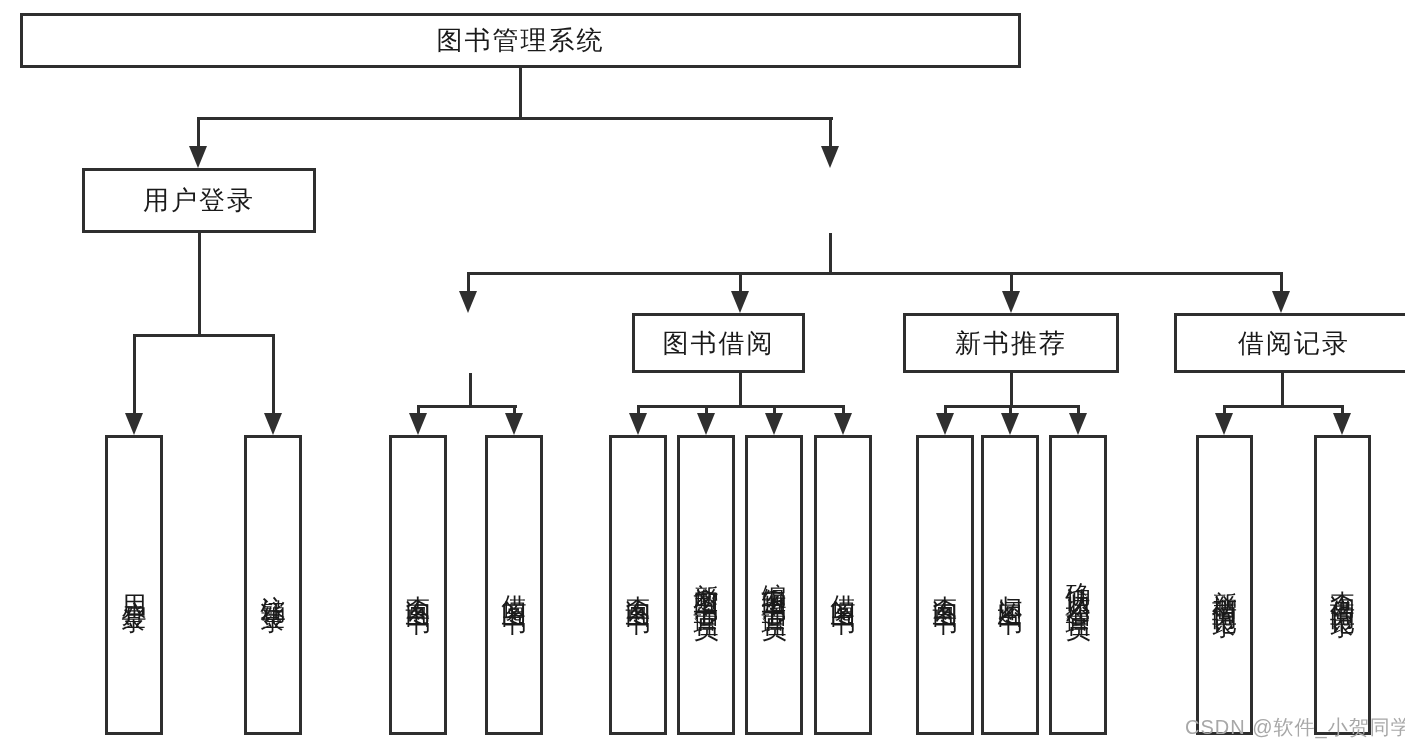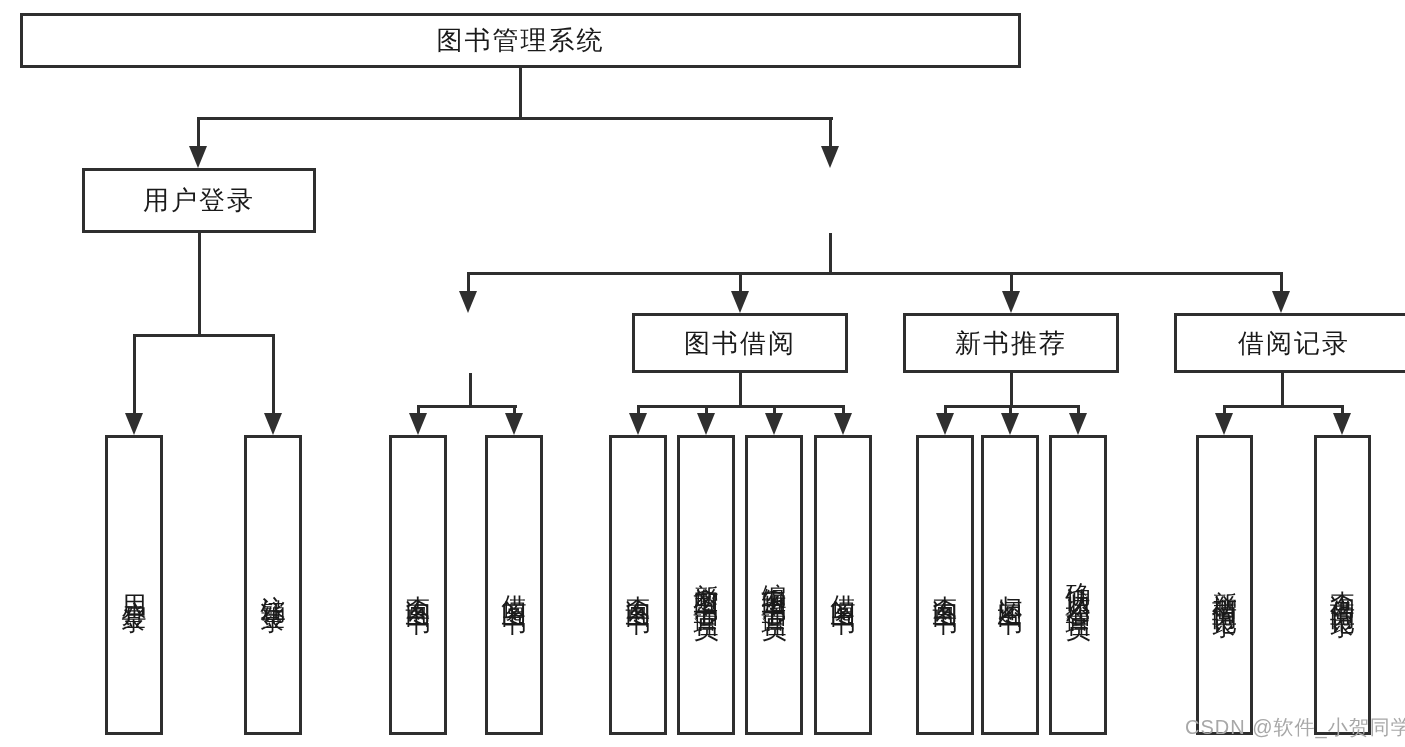--- a/index.html
+++ b/index.html
@@ -69,21 +69,21 @@
   <div class="hl" style="left:467px;top:272px;width:816px"></div>
   <div class="vl" style="left:467px;top:272px;height:21px"></div>
   <div class="ar" style="left:459px;top:291px"></div>
   <div class="vl" style="left:739px;top:272px;height:21px"></div>
   <div class="ar" style="left:731px;top:291px"></div>
   <div class="vl" style="left:1010px;top:272px;height:21px"></div>
   <div class="ar" style="left:1002px;top:291px"></div>
   <div class="vl" style="left:1280px;top:272px;height:21px"></div>
   <div class="ar" style="left:1272px;top:291px"></div>
 
-  <div class="box hbox" style="left:632px;top:313px;width:216px;height:60px">
+  <div class="box hbox" style="left:632px;top:313px;width:173px;height:60px">
     <span>图书借阅</span>
   </div>
   <div class="box hbox" style="left:903px;top:313px;width:216px;height:60px">
     <span>新书推荐</span>
   </div>
   <div class="box hbox" style="left:1174px;top:313px;width:240px;height:60px">
     <span>借阅记录</span>
   </div>
 
   <div class="vl" style="left:469px;top:373px;height:35px"></div>

